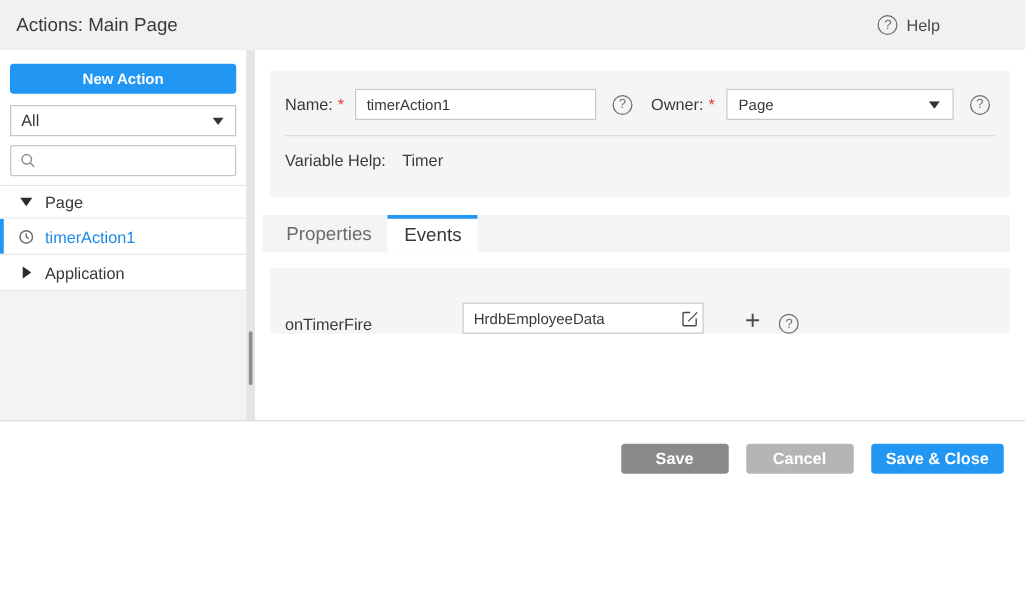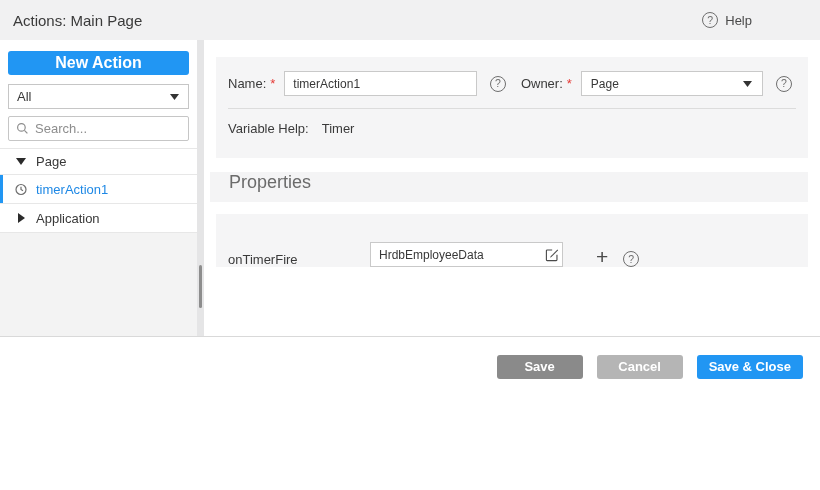--- a/index.html
+++ b/index.html
@@ -13,21 +13,21 @@
   .header-title { font-size:15px; color:#3a3a3a; }
   .header-help { margin-left:auto; display:flex; align-items:center; gap:7px; cursor:pointer; }
   .help-circle { width:16px; height:16px; flex:0 0 16px; border:1px solid #6e6e6e; border-radius:50%;
     color:#6e6e6e; font-size:10.5px; display:flex; align-items:center; justify-content:center; line-height:1; background:transparent; }
   .header-help-label { font-size:13px; color:#4a4a4a; }
 
   
   .body { flex:1; display:flex; min-height:0; }
   .sidebar { flex:0 0 197px; width:197px; background:#fff; display:flex; flex-direction:column; }
   .btn-new-action { margin:11px 8px 0; height:24px; background:var(--accent); color:#fff; font-weight:bold;
-    font-size:16px; border:none; border-radius:3px; cursor:pointer; font-family:inherit; }
+    font-size:12px; border:none; border-radius:3px; cursor:pointer; font-family:inherit; }
   .filter-select { margin:9px 8px 0; height:25px; border:1px solid #c6c6c6; background:#fff; display:flex;
     align-items:center; justify-content:space-between; padding:0 8px; font-size:13px; cursor:pointer; }
   .search-box { margin:7px 8px 0; height:25px; border:1px solid #c6c6c6; border-radius:2px; display:flex;
     align-items:center; padding:0 7px; gap:6px; background:#fff; }
   .search-box input { border:none; outline:none; flex:1; min-width:0; font-size:13px; font-family:inherit;
     color:#383838; background:transparent; }
   .search-box input::placeholder { color:#8d8d8d; }
   .tree { margin-top:7px; border-top:1px solid #e7e7e7; }
   .tree-row { height:26px; display:flex; align-items:center; padding-left:15px; gap:9px;
     border-bottom:1px solid #e7e7e7; font-size:13px; cursor:pointer; background:#fff; }
@@ -48,21 +48,21 @@
   .name-input { margin-left:9px; width:201px; height:25px; border:1px solid #c9c9c9; background:#fff;
     font-size:12px; font-family:inherit; padding:0 8px; color:#383838; outline:none; }
   .help-after { margin-left:13px; cursor:pointer; }
   .owner-label { margin-left:15px; }
   .owner-select { margin-left:9px; width:190px; height:25px; border:1px solid #c9c9c9; background:#fff;
     display:flex; align-items:center; justify-content:space-between; padding:0 9px; font-size:12px; cursor:pointer; }
   .form-divider { margin:12px 12px 0; border-top:1px solid #dcdcdc; }
   .form-row2 { display:flex; align-items:center; padding:12px 12px 0; gap:13px; }
 
   .tab-bar { margin-top:14px; flex:0 0 30px; height:30px; background:#f4f4f5; display:flex; }
-  .tab { padding:0 13px; display:flex; align-items:flex-start; font-size:18px; color:#6b6b6b; cursor:pointer; }
+  .tab { padding:0 13px; display:flex; align-items:center; font-size:15px; color:#6b6b6b; cursor:pointer; }
   .tab.first { margin-left:6px; }
   .tab.active { background:#fff; border-top:3px solid var(--accent); color:#383838; }
 
   .events-panel { margin:12px 0 0 6px; flex:0 0 53px; height:53px; background:#f5f5f6; display:flex;
     align-items:flex-end; padding:0 12px; }
   .event-label { width:142px; font-size:13px; color:#3a3a3a; }
   .handler-field { width:193px; height:25px; background:#fff; border:1px solid #c9c9c9; display:flex;
     align-items:center; padding:0 0 0 8px; }
   .handler-field input { border:none; outline:none; flex:1; min-width:0; font-size:12px; font-family:inherit; color:#383838; }
   .edit-btn { width:20px; height:20px; display:flex; align-items:center; justify-content:center; cursor:pointer; }
@@ -105,21 +105,20 @@
         </span>
       </div>
 
       <div class="search-box">
         <span style="display:flex;">
           <svg width="13" height="13" viewBox="0 0 24 24" fill="none" stroke="#8d8d8d" stroke-width="2.2">
             <circle cx="10" cy="10" r="7"></circle>
               <path d="M15.5 15.5L21 21"></path>
           </svg>
         </span>
-        <input placeholder="Search..." style="">
       </div>
 
       <div class="tree">
         <div class="tree-row">
           <span class="tree-icon">
             <svg width="10" height="7" viewBox="0 0 10 7">
                 <path d="M0 0h10L5 7z" fill="#2b2b2b"></path>
               </svg>
           </span>
           <span>Page</span>
@@ -176,20 +175,23 @@
         <div class="form-row2">
           <span class="field-label">Variable Help:</span>
           <span class="field-label">Timer</span>
         </div>
       </div>
 
       <div class="tab-bar">
         <div class="tab first">
           <span>Properties</span>
         </div>
+        <div class="tab active">
+          <span>Events</span>
+        </div>
       </div>
 
       <div class="events-panel">
         <span class="event-label">onTimerFire</span>
         <div class="handler-field">
           <input value="HrdbEmployeeData" style="">
           <span class="edit-btn">
             <svg width="16" height="16" viewBox="0 0 20 20" fill="none" stroke="#4a4a4a" stroke-width="1.4">
               <path d="M16.2 9.8V16c0 .6-.4 1-1 1H4c-.6 0-1-.4-1-1V4.8c0-.6.4-1 1-1h6.2"></path>
               <path d="M8.3 11.7L16.8 3.2l.9.9-8.5 8.5-1.6.7z" fill="#4a4a4a" stroke="none"></path>

